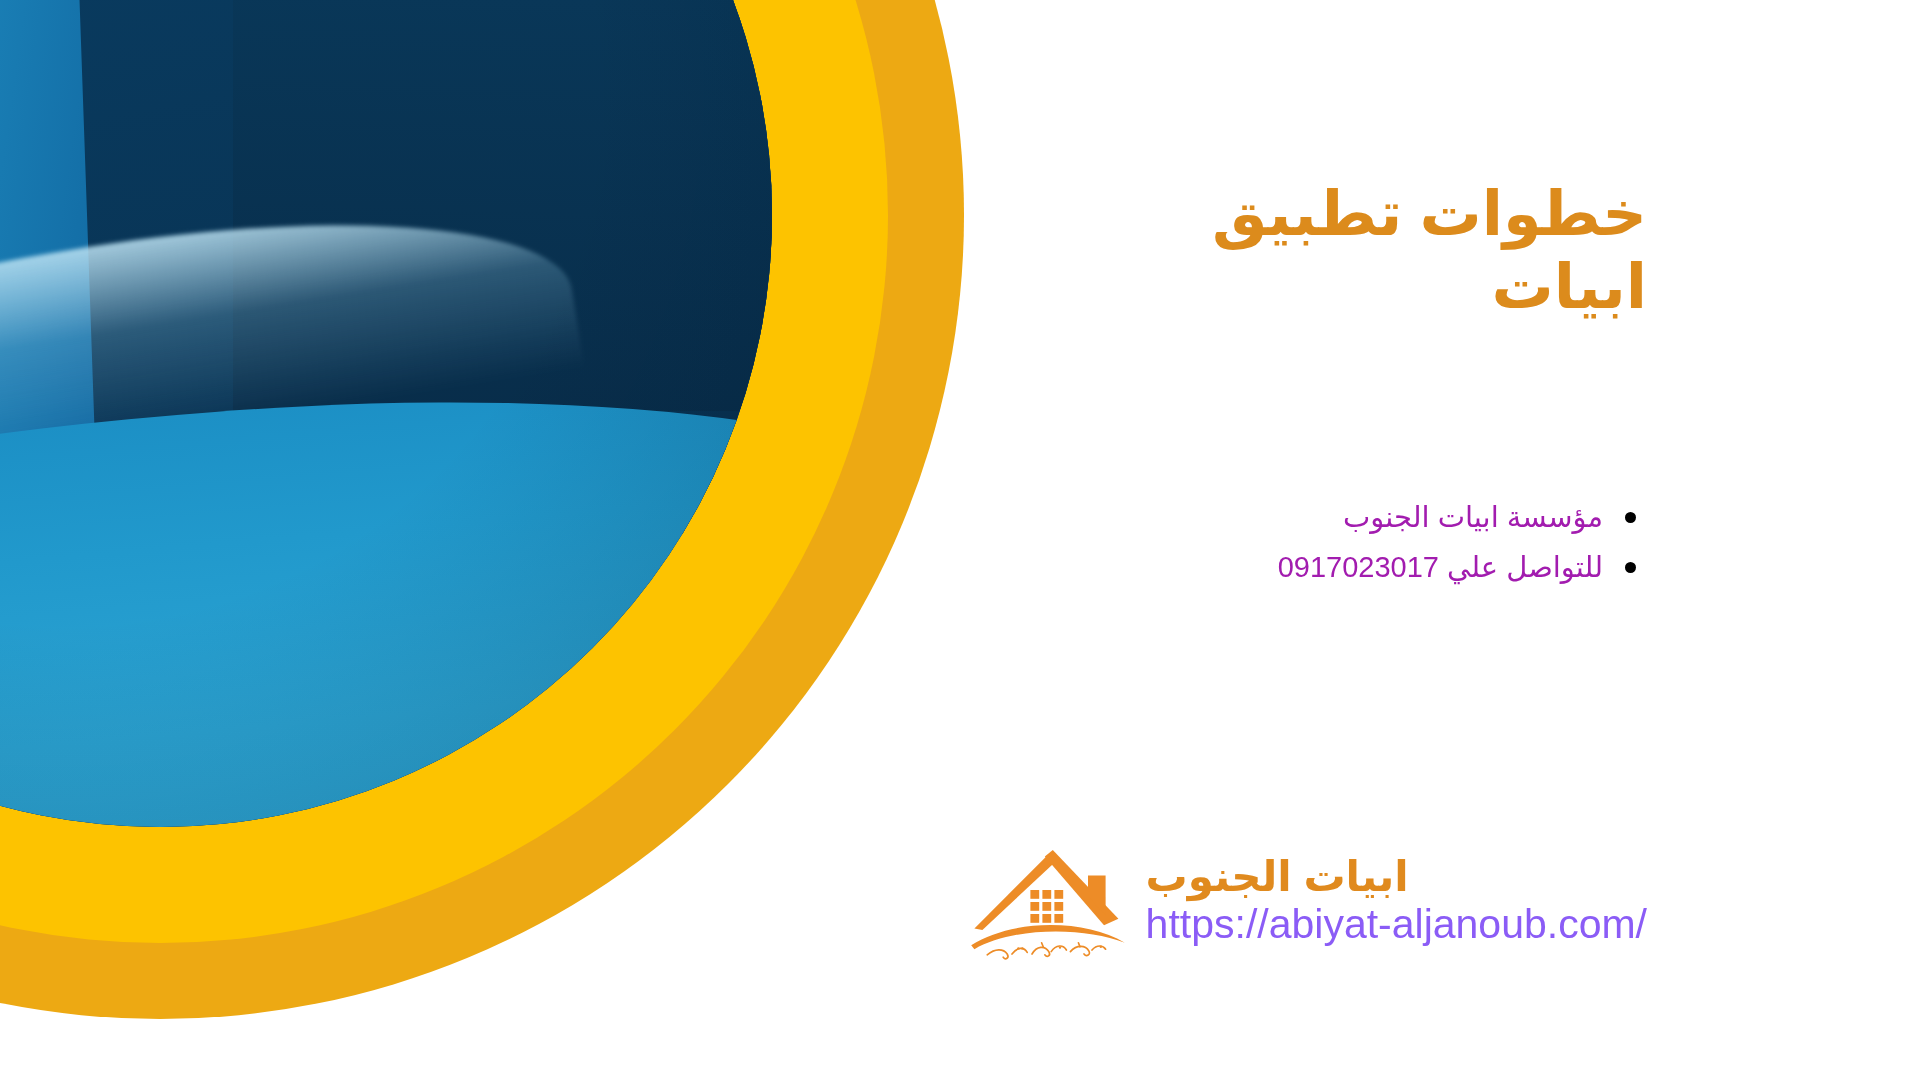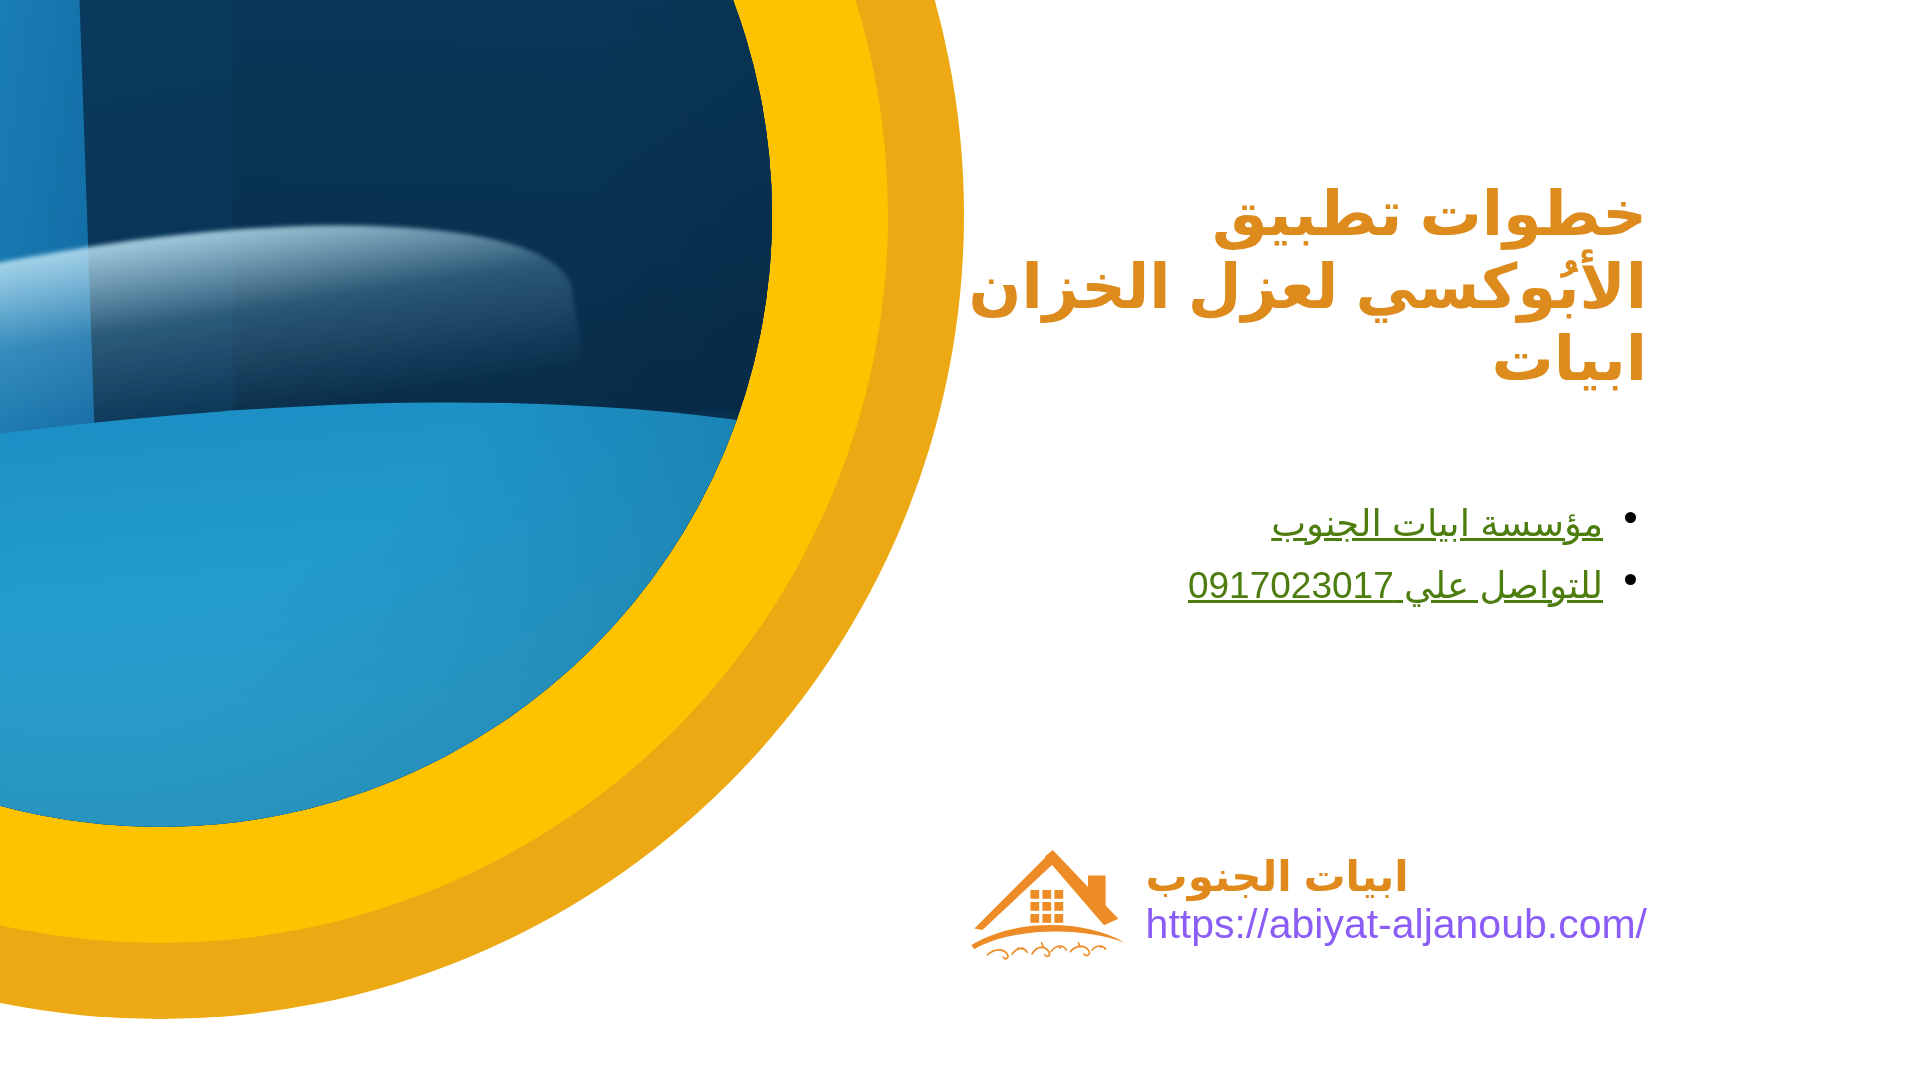--- a/index.html
+++ b/index.html
@@ -182,24 +182,23 @@
   .headline .hl-line { display: block; }
 
   .bullets {
     position: absolute;
     top: 496px;
     right: 0;
     width: 100%;
     margin: 0;
     padding: 0 44px 0 0;
     list-style: none;
-    color: #4d7c0f;
-    font-size: 37px;
+    color: #a21caf;
+    font-size: 29px;
     line-height: 1.5;
-    text-decoration: underline;
   }
   .bullets li {
     position: relative;
     margin: 0 0 6px 0;
     white-space: nowrap;
   }
   .bullets li .dot {
     position: absolute;
     right: -33px;
     top: 16px;
@@ -267,21 +266,20 @@
       <div class="floor-edge"></div>
       <div class="floor"></div>
       <div class="vignette"></div>
     </div>
   </div>
 
   <div class="content">
 
     <h1 class="headline">
       <span class="hl-line">خطوات تطبيق</span>
-      <span class="hl-line">الأبُوكسي لعزل الخزان</span>
       <span class="hl-line">ابيات</span>
     </h1>
 
     <ul class="bullets">
       <li>
         <span class="dot"></span>
         <span>مؤسسة ابيات الجنوب</span>
       </li>
       <li>
         <span class="dot"></span>

